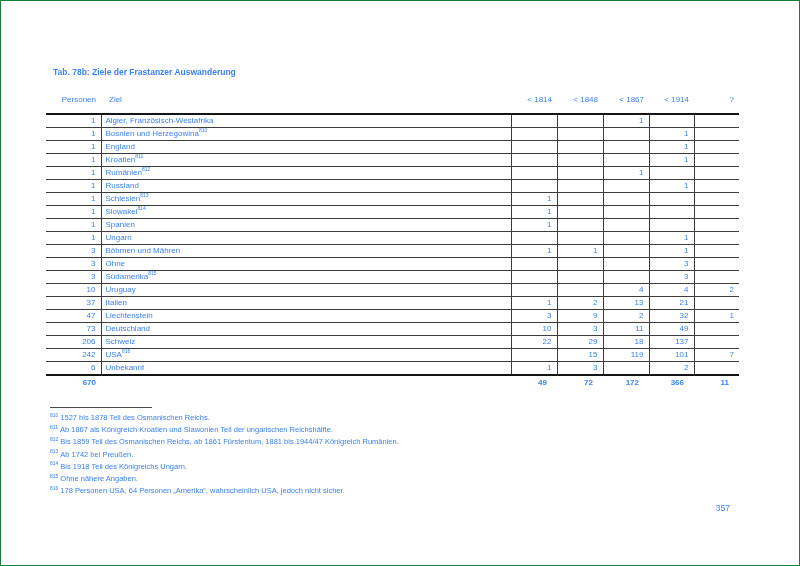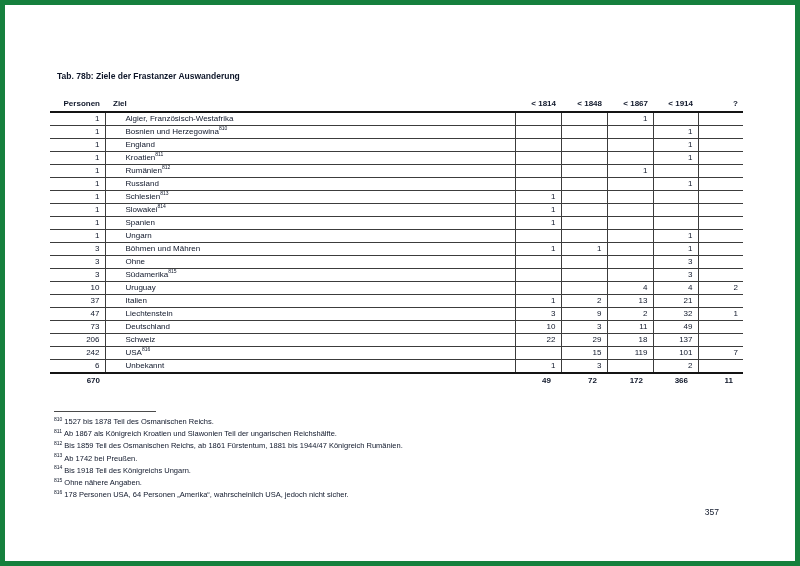--- a/index.html
+++ b/index.html
@@ -1,39 +1,39 @@
 <!DOCTYPE html>
 <html><head>
 <meta charset="utf-8">
 <style>
   html,body{margin:0;padding:0;background:#ffffff;}
   .page{
     position:relative;width:800px;height:566px;background:#fff;
-    font-family:"Liberation Sans",sans-serif;color:#0f172a;
-    box-sizing:border-box;border:5px solid #15803d;overflow:hidden;
+    font-family:"Liberation Sans",sans-serif;color:#3b82f6;
+    box-sizing:border-box;border:1px solid #15803d;overflow:hidden;
   }
   .title{position:absolute;left:52px;top:66px;font-size:8.5px;font-weight:bold;letter-spacing:0;}
   table.emi{border-collapse:collapse;table-layout:fixed;position:absolute;left:45px;top:88px;width:693px;}
   table.emi th, table.emi td{font-size:8px;line-height:1.1;overflow:hidden;white-space:nowrap;box-sizing:content-box;}
-  thead th{font-weight:bold;font-size:8.5px;height:16px;border-bottom:2px solid #141414;vertical-align:bottom;padding:0 5px 2px 5px;text-align:right;}
+  thead th{font-weight:normal;font-size:8.5px;height:16px;border-bottom:2px solid #141414;vertical-align:bottom;padding:0 5px 8px 5px;text-align:right;}
   thead th.hziel{text-align:left;padding-left:8px;}
   tbody td{height:12px;border-bottom:1px solid #3c3c3c;padding:0 5px;vertical-align:middle;}
   td.vr{border-right:1px solid #3c3c3c;}
   td.pcell{text-align:right;}
-  td.zcell{text-align:left;padding-left:20px;margin-left:12px;}
+  td.zcell{text-align:left;padding-left:4px;margin-left:12px;}
   td.vcell{text-align:right;}
   tr.total td{border-bottom:none;border-top:2px solid #141414;font-weight:bold;height:14px;}
   tr.total td.tp{text-align:right;}
   tr.total td.tv{text-align:right;padding-right:10px;}
   sup.fnref{font-size:5px;vertical-align:super;line-height:0;}
   .fnsep{position:absolute;left:49px;top:406px;width:102px;height:1px;background:#4a4a4a;}
   .footnotes{position:absolute;left:49px;top:411px;}
   .fnline{font-size:7.5px;line-height:12.2px;white-space:nowrap;}
   .fnline sup{font-size:5px;vertical-align:super;margin-right:2px;line-height:0;}
-  .pagenum{position:absolute;right:76px;top:502px;font-size:8.5px;}
+  .pagenum{position:absolute;right:69px;top:502px;font-size:8.5px;}
 </style>
 </head>
 <body>
 
 <div class="page">
   <div class="title">Tab. 78b: Ziele der Frastanzer Auswanderung</div>
 
   <table class="emi">
     <colgroup>
       <col style="width:55px">

